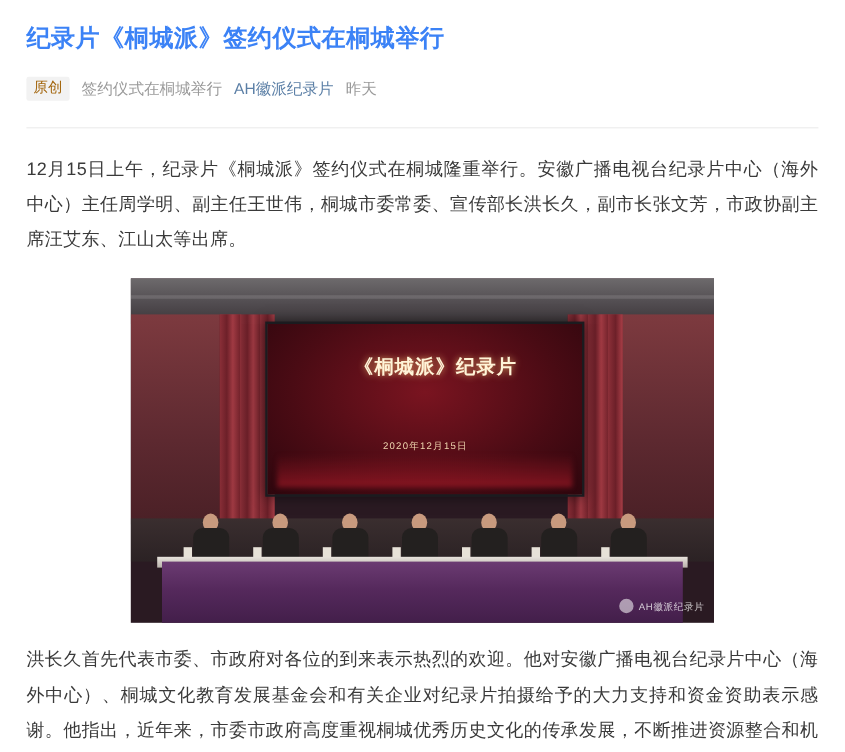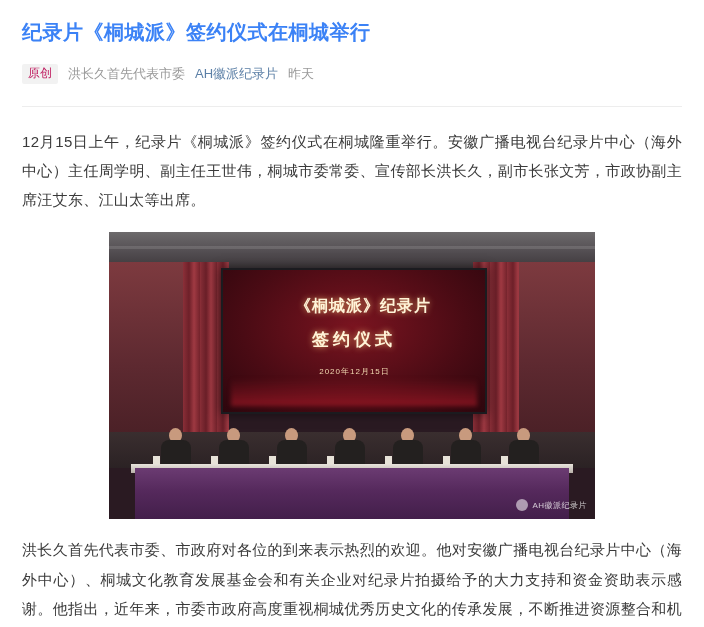--- a/index.html
+++ b/index.html
@@ -29,21 +29,21 @@
   .meta-row {
     display: flex;
     align-items: center;
     gap: 10px;
     margin-bottom: 22px;
     font-size: 13px;
   }
   .badge-original {
     display: inline-block;
     background: #f2f2f2;
-    color: #be185d;
+    color: #a16207;
     font-size: 12px;
     padding: 2px 6px;
     border-radius: 2px;
     line-height: 1.3;
   }
   .meta-source {
     color: #9a9a9a;
     font-size: 13px;
   }
   .meta-account {
@@ -233,41 +233,40 @@
 </style>
 </head>
 <body>
 
 <div class="article">
 
   <h1 class="title">纪录片《桐城派》签约仪式在桐城举行</h1>
 
   <div class="meta-row">
     <span class="badge-original">原创</span>
-    <span class="meta-source">洪长久首先代表市委</span>
+    <span class="meta-source">签约仪式在桐城举行</span>
     <span class="meta-account">AH徽派纪录片</span>
     <span class="meta-time">昨天</span>
   </div>
 
   <div class="divider"></div>
 
   <p class="para">12月15日上午，纪录片《桐城派》签约仪式在桐城隆重举行。安徽广播电视台纪录片中心（海外中心）主任周学明、副主任王世伟，桐城市委常委、宣传部长洪长久，副市长张文芳，市政协副主席汪艾东、江山太等出席。</p>
 
   <div class="figure">
     <div class="photo">
 
       <div class="ceiling"></div>
       <div class="wall-left"></div>
       <div class="wall-right"></div>
       <div class="curtain l"></div>
       <div class="curtain r"></div>
 
       <div class="screen">
         <div class="s-line1">《桐城派》纪录片</div>
-        <div class="s-line2">签约仪式</div>
         <div class="s-date">2020年12月15日</div>
       </div>
 
       <div class="stage-back"></div>
 
       <div class="table-row">
         <div class="person" style="left:14px">
             <div class="head"></div>
             <div class="body"></div>
           </div>

